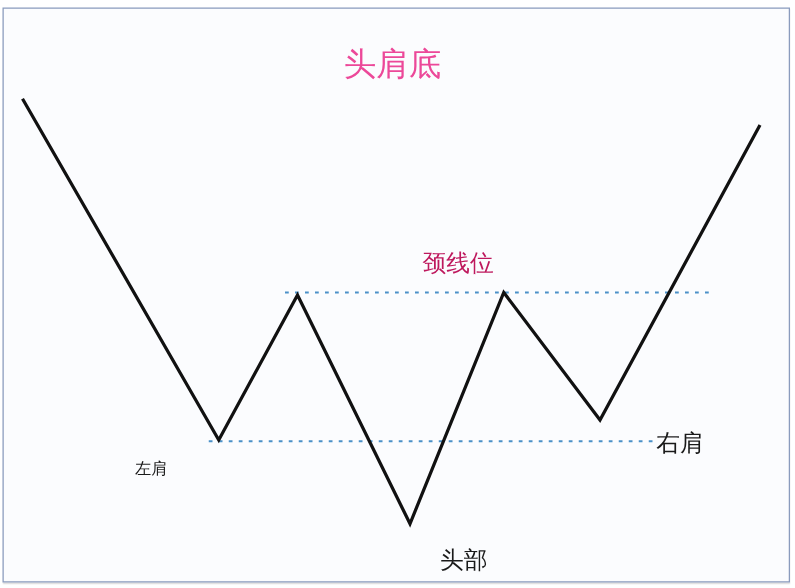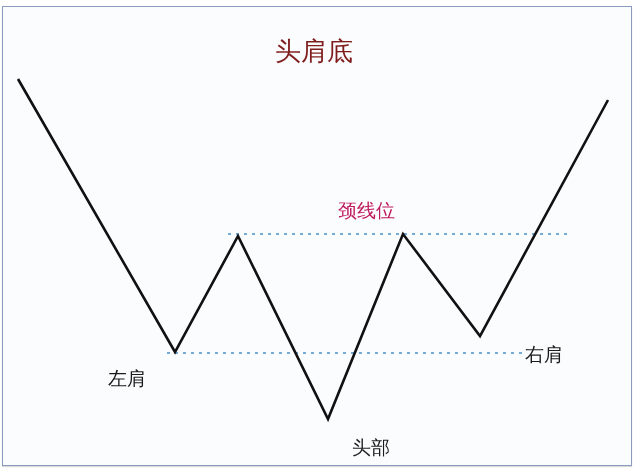--- a/index.html
+++ b/index.html
@@ -4,23 +4,23 @@
   <style>
     html, body { margin: 0; padding: 0; background: #ffffff; }
     body { width: 636px; height: 470px; position: relative; overflow: hidden; font-family: "DejaVu Sans", sans-serif; }
     .frame {
       position: absolute; left: 2px; top: 6px; width: 630px; height: 460px;
       border: 1.5px solid #8a9bbd; box-sizing: border-box; background: #fbfcfe;
       box-shadow: 0 1px 1px rgba(0,0,0,0.15);
     }
     svg { position: absolute; left: 0; top: 0; }
     .label { position: absolute; color: #1a1a1a; white-space: nowrap; }
-    .title { font-size: 26px; left: 275px; top: 34px; color: #7f1d1d; text-align: right; }
+    .title { font-size: 26px; left: 275px; top: 34px; color: #ec4899; text-align: right; }
     .neck { font-size: 19px; color: #be185d; left: 338px; top: 198px; }
-    .ls { font-size: 19px; left: 108px; top: 366px; }
+    .ls { font-size: 13px; left: 108px; top: 366px; }
     .rs { font-size: 19px; left: 525px; top: 322px; margin-top: 20px; }
     .hd { font-size: 19px; left: 352px; top: 435px; }
   </style>
 </head>
 <body>
 
 <div class="frame"></div>
 
 <svg width="636" height="470">
   <line x1="228" y1="234" x2="572" y2="234" stroke="#4a90c8" stroke-width="1.6" stroke-dasharray="3,5"></line>

